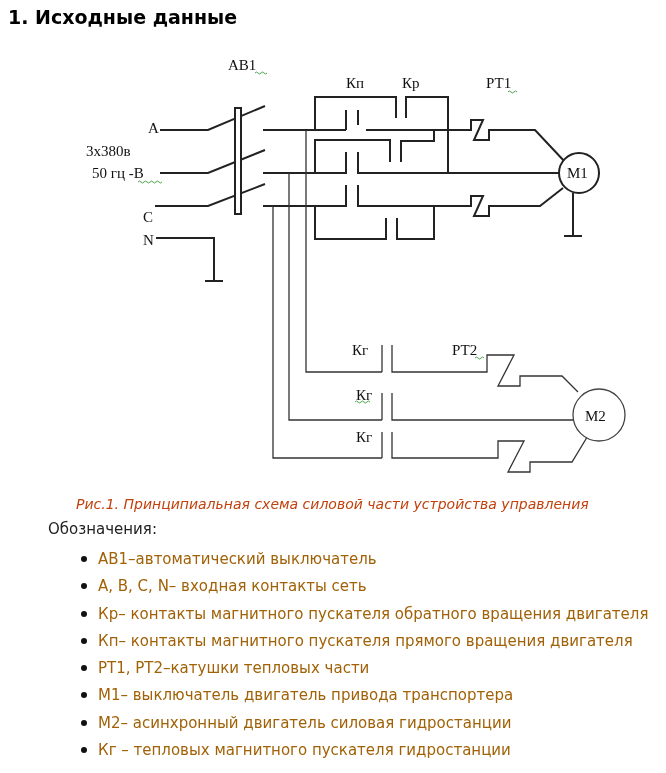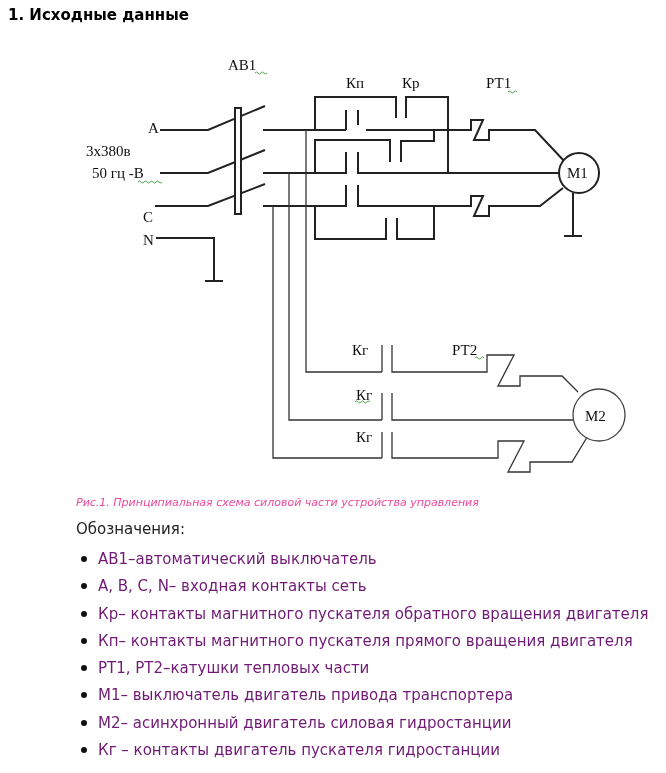--- a/index.html
+++ b/index.html
@@ -1,27 +1,27 @@
 <!DOCTYPE html>
 <html><head>
   <meta charset="utf-8">
   <style>
     html, body { margin: 0; padding: 0; background: #ffffff; }
     body { width: 666px; height: 773px; position: relative; overflow: hidden;
            font-family: "DejaVu Sans", "Liberation Sans", sans-serif; color: #000; }
-    .heading { position: absolute; left: 8px; top: 6px; font-size: 15px; font-weight: bold; }
+    .heading { position: absolute; left: 8px; top: 6px; font-size: 19px; font-weight: bold; }
     .diagram { position: absolute; left: 0; top: 0; width: 666px; height: 490px; }
     .diagram text { font-family: "Liberation Serif", "DejaVu Serif", serif; font-size: 15px; fill: #111; }
     .w { stroke: #222; stroke-width: 2; fill: none; }
     .wt { stroke: #333; stroke-width: 1.3; fill: none; }
     .squig { stroke: #3a9a3a; stroke-width: 0.9; fill: none; }
-    .caption { position: absolute; left: 76px; top: 496px; font-size: 11px; font-style: italic; color: #ec4899; }
-    .legend-title { position: absolute; left: 76px; top: 520px; font-size: 15px; color: #222; }
+    .caption { position: absolute; left: 76px; top: 496px; font-size: 14px; font-style: italic; color: #c2410c; }
+    .legend-title { position: absolute; left: 48px; top: 520px; font-size: 15px; color: #222; }
     .legend { position: absolute; left: 68px; top: 548px; margin: 0; padding: 0; list-style: none; }
-    .legend li { position: relative; height: 27.3px; line-height: 22px; font-size: 15px; color: #701a75; padding-left: 30px; white-space: nowrap; }
+    .legend li { position: relative; height: 27.3px; line-height: 22px; font-size: 15px; color: #a16207; padding-left: 30px; white-space: nowrap; }
     .legend li .bullet { position: absolute; left: 13px; top: 8px; width: 6px; height: 6px; border-radius: 50%; background: #111; }
   </style>
 </head>
 <body>
 
 <div class="heading">1. Исходные данные</div>
 
 <svg class="diagram" viewBox="0 0 666 490" xmlns="http://www.w3.org/2000/svg">
 
   <text x="228" y="70">АВ1</text>
@@ -120,14 +120,14 @@
 <div class="caption">Рис.1. Принципиальная схема силовой части устройства управления</div>
 <div class="legend-title">Обозначения:</div>
 <ul class="legend">
   <li><span class="bullet"></span><span>АВ1–автоматический выключатель</span></li>
   <li><span class="bullet"></span><span>А, В, С, N– входная контакты сеть</span></li>
   <li><span class="bullet"></span><span>Кр– контакты магнитного пускателя обратного вращения двигателя</span></li>
   <li><span class="bullet"></span><span>Кп– контакты магнитного пускателя прямого вращения двигателя</span></li>
   <li><span class="bullet"></span><span>РТ1, РТ2–катушки тепловых части</span></li>
   <li><span class="bullet"></span><span>М1– выключатель двигатель привода транспортера</span></li>
   <li><span class="bullet"></span><span>М2– асинхронный двигатель силовая гидростанции</span></li>
-  <li><span class="bullet"></span><span>Кг – контакты двигатель пускателя гидростанции</span></li>
+  <li><span class="bullet"></span><span>Кг – тепловых магнитного пускателя гидростанции</span></li>
 </ul>
 
 </body></html>

